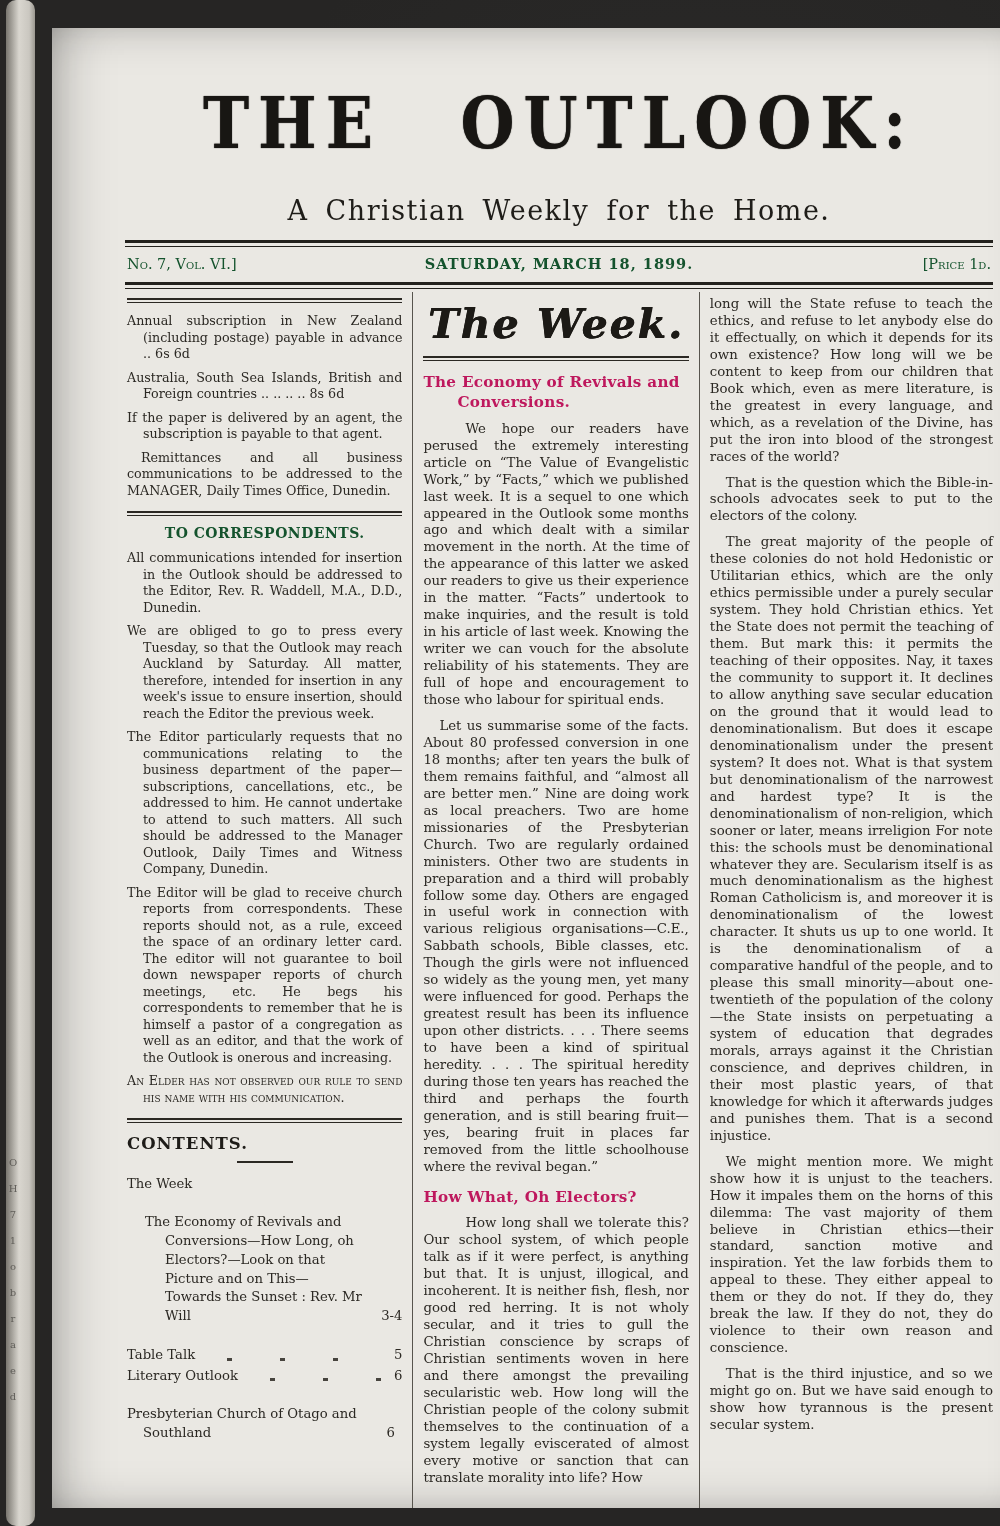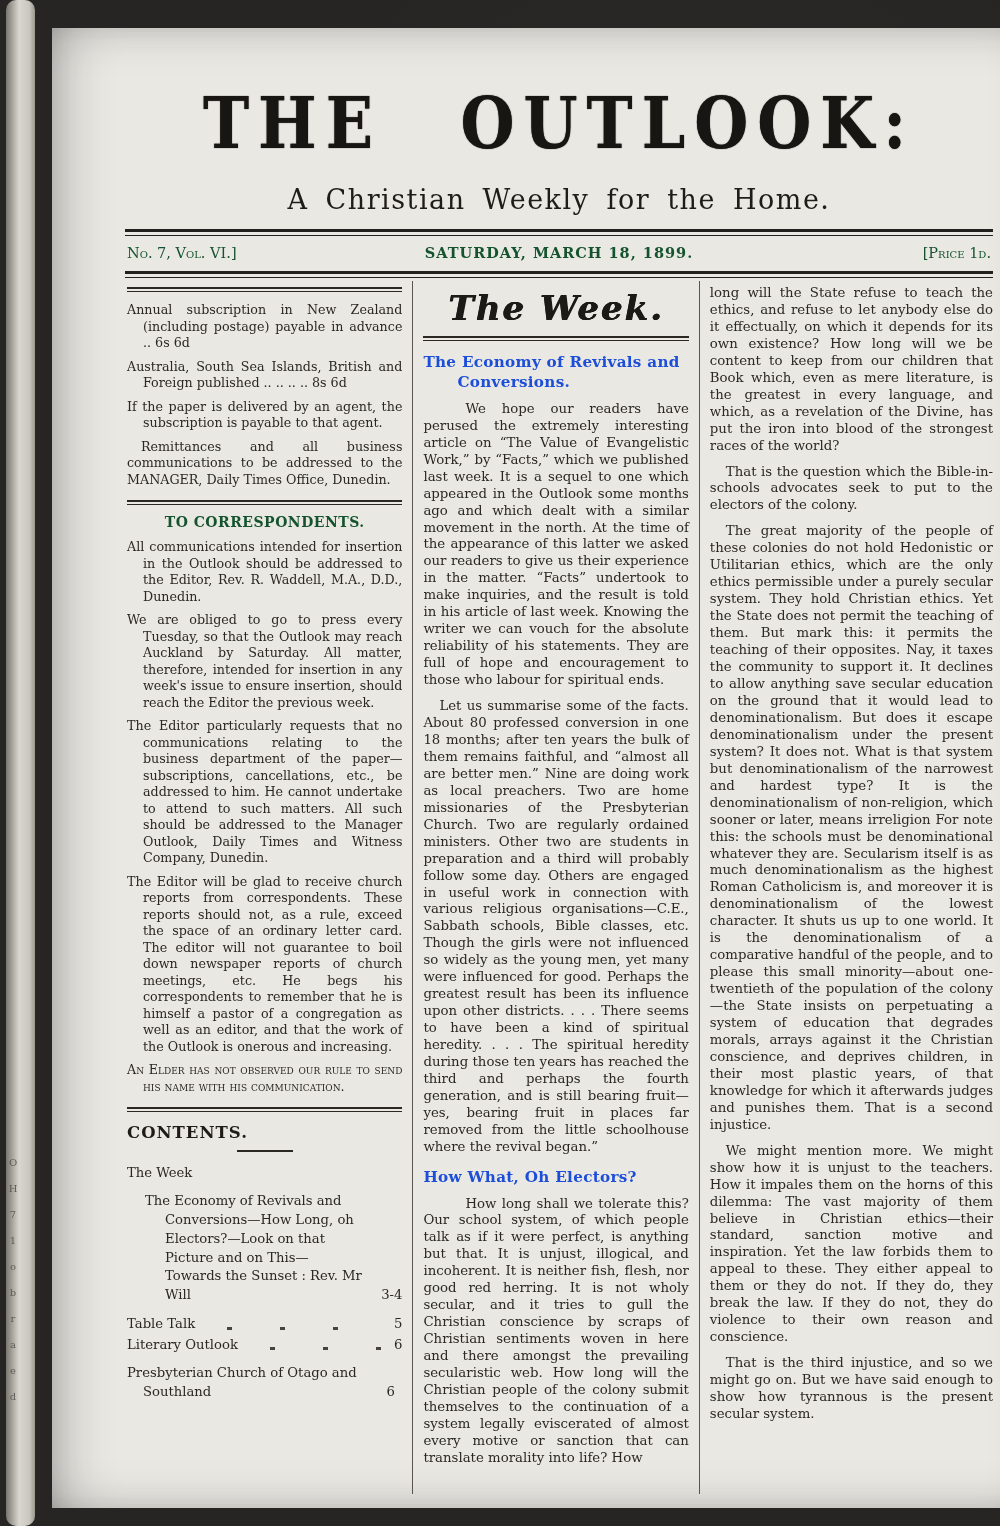--- a/index.html
+++ b/index.html
@@ -41,21 +41,21 @@
   .inner{padding:0 40px 0 73px;}
 
   
   .masthead-title{
     margin:54px 0 0;text-align:center;color:#181613;
     font-size:62px;font-weight:bold;letter-spacing:9px;word-spacing:48px;
     transform:scaleY(1.14);transform-origin:top center;
     text-shadow:0 0 1px #181613;
   }
   .masthead-sub{
-    margin-top:29px;text-align:center;font-size:27px;color:#1f1d19;
+    margin-top:40px;text-align:center;font-size:27px;color:#1f1d19;
     letter-spacing:1.5px;word-spacing:7px;
   }
   .rule-double{height:3px;border-top:3px solid #23211d;border-bottom:1px solid #23211d;margin-top:14px;}
   .rule-double.tight{margin-top:6px;}
   .dateline{
     display:grid;grid-template-columns:1fr auto 1fr;align-items:baseline;
     padding:8px 2px 4px;font-size:14.5px;color:#14532d;
   }
   .dateline .issue{font-variant:small-caps;}
   .dateline .date{font-weight:bold;letter-spacing:1px;text-align:center;}
@@ -71,50 +71,50 @@
   .col-mid{border-left:1px solid #57544d;border-right:1px solid #57544d;}
   .col-mid,.col-right{font-size:13.3px;line-height:1.275;text-align:justify;}
   .col-right{padding-right:0;}
 
   .gothic{
     text-align:center;font-weight:bold;font-style:italic;
     letter-spacing:2px;color:#1c1a16;
     text-shadow:.6px 0 0 #1c1a16, 0 .4px 0 #1c1a16;
   }
   .gothic.left-head{font-size:28px;margin:6px 0 4px;}
-  .gothic.mid-head{font-size:34px;margin:2px 0 6px;}
+  .gothic.mid-head{font-size:41px;margin:2px 0 6px;}
   .rule-thin-double{height:2px;border-top:2px solid #2b2823;border-bottom:1px solid #2b2823;margin:2px 0 10px;}
   .divider{height:2px;border-top:2px solid #2b2823;border-bottom:1px solid #2b2823;margin:12px 0 8px;}
 
   .hang{padding-left:16px;text-indent:-16px;margin:0 0 7px;text-align:justify;}
   .first-indent{text-indent:14px;padding-left:0;margin:0 0 7px;text-align:justify;}
   .sc-lead{font-variant:small-caps;}
 
   .sec-head{text-align:center;font-weight:bold;font-size:14px;letter-spacing:.5px;margin:6px 0 8px;color:#14532d;}
   .contents-head{text-align:left;font-weight:bold;font-size:16.5px;letter-spacing:1px;margin:10px 0 2px;color:#1e1c18;}
   .head-rule{width:56px;border-top:2px solid #2b2823;margin:6px auto 12px;}
 
   
   .toc{font-size:13.2px;line-height:1.42;}
   .toc-row{display:flex;align-items:baseline;margin:2px 0;}
   .toc-leader{
     flex:1;align-self:flex-end;height:3px;margin:0 8px 4px;
     background:repeating-linear-gradient(to right,transparent 0 24px,#47443e 24px 29px,transparent 29px 53px);
   }
   .toc-page{white-space:nowrap;}
   .toc-plain{margin:2px 0;}
-  .toc-wrap{position:relative;display:block;margin:10px 0;padding-right:38px;}
+  .toc-wrap{position:relative;display:block;margin:20px 0;padding-right:38px;}
   .toc-wrap .toc-page{position:absolute;right:0;bottom:0;}
   .toc-wrap.deep{padding-left:38px;text-indent:-20px;}
   .toc-wrap.shallow{padding-left:16px;text-indent:-16px;}
 
   
   .art-head{
     font-weight:bold;font-size:15.2px;line-height:1.3;text-align:left;
-    margin:12px 0 8px;padding-left:34px;text-indent:-34px;color:#1d4ed8;
+    margin:12px 0 8px;padding-left:34px;text-indent:-34px;color:#be185d;
     letter-spacing:.3px;
   }
   .para{margin:0 0 9px;text-indent:16px;}
   .para.deep-indent{text-indent:42px;}
   .para.no-indent{text-indent:0;}
 </style>
 </head>
 <body>
 
 <div class="adjacent-strip"></div>
@@ -134,21 +134,21 @@
       </div>
       <div class="rule-double tight"></div>
     </header>
 
     <div class="columns">
 
       <section class="col col-left">
         <div class="rule-thin-double"></div>
 
         <p class="hang">Annual subscription in New Zealand (including postage) payable in advance  ..  6s 6d</p>
-        <p class="hang">Australia, South Sea Islands, British and Foreign published  ..    ..    ..    ..  8s 6d</p>
+        <p class="hang">Australia, South Sea Islands, British and Foreign countries  ..    ..    ..    ..  8s 6d</p>
         <p class="hang">If the paper is delivered by an agent, the subscription is payable to that agent.</p>
         <p class="first-indent">Remittances and all business communications to be addressed to the MANAGER, Daily Times Office, Dunedin.</p>
 
         <div class="divider"></div>
         <div class="sec-head">TO CORRESPONDENTS.</div>
 
         <p class="hang">All communications intended for insertion in the Outlook should be addressed to the Editor, Rev. R. Waddell, M.A., D.D., Dunedin.</p>
         <p class="hang">We are obliged to go to press every Tuesday, so that the Outlook may reach Auckland by Saturday. All matter, therefore, intended for insertion in any week's issue to ensure insertion, should reach the Editor the previous week.</p>
         <p class="hang">The Editor particularly requests that no communications relating to the business department of the paper—subscriptions, cancellations, etc., be addressed to him. He cannot undertake to attend to such matters. All such should be addressed to the Manager Outlook, Daily Times and Witness Company, Dunedin.</p>
         <p class="hang">The Editor will be glad to receive church reports from correspondents. These reports should not, as a rule, exceed the space of an ordinary letter card. The editor will not guarantee to boil down newspaper reports of church meetings, etc. He begs his correspondents to remember that he is himself a pastor of a congregation as well as an editor, and that the work of the Outlook is onerous and increasing.</p>

